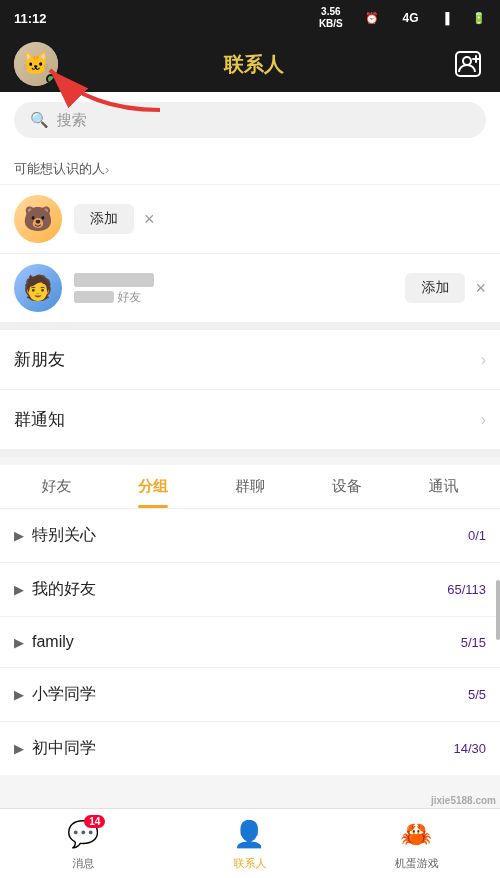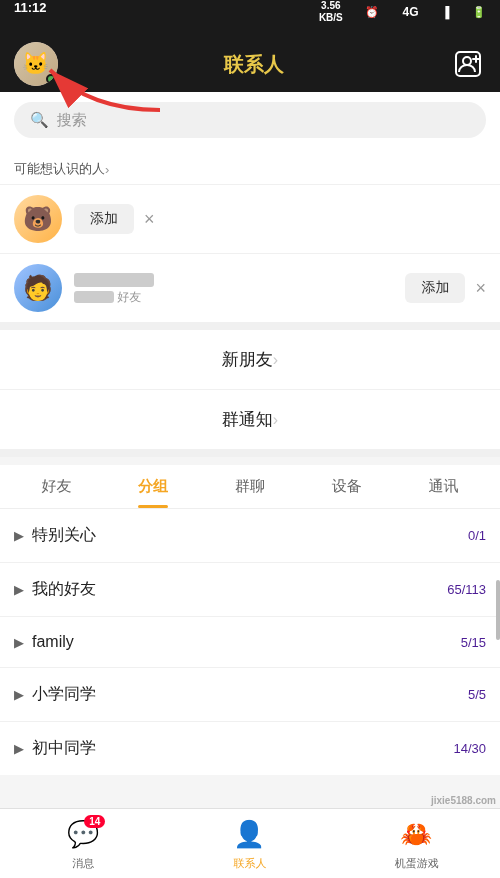--- a/index.html
+++ b/index.html
@@ -11,21 +11,21 @@
       overflow: hidden;
       position: relative;
     }
 
     
     .status-bar {
       background: #1a1a1a;
       color: #fff;
       height: 36px;
       display: flex;
-      align-items: flex-start;
+      align-items: center;
       justify-content: space-between;
       padding: 0 14px;
       font-size: 13px;
       font-weight: 600;
     }
     .status-bar-right {
       display: flex;
       align-items: center;
       gap: 23px;
       font-size: 11px;
@@ -190,21 +190,21 @@
     }
 
     
     .divider { height: 8px; background: #f0f0f0; }
 
     
     .menu-section { background: #fff; }
     .menu-item {
       display: flex;
       align-items: center;
-      justify-content: center;
+      justify-content: space-between;
       padding: 18px 14px;
       border-top: 1px solid #f0f0f0;
       cursor: pointer;
     }
     .menu-item:first-child { border-top: none; }
     .menu-label { font-size: 17px; color: #222; font-weight: 400; }
     .menu-chevron { color: #ccc; font-size: 16px; }
 
     
     .tabs-section { background: #fff; margin-top: 8px; }

